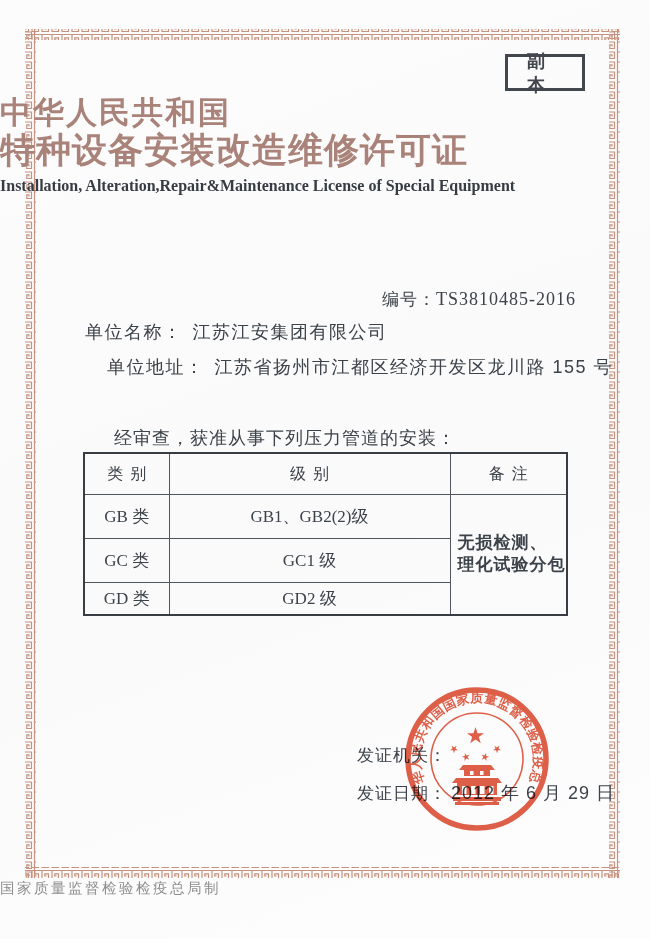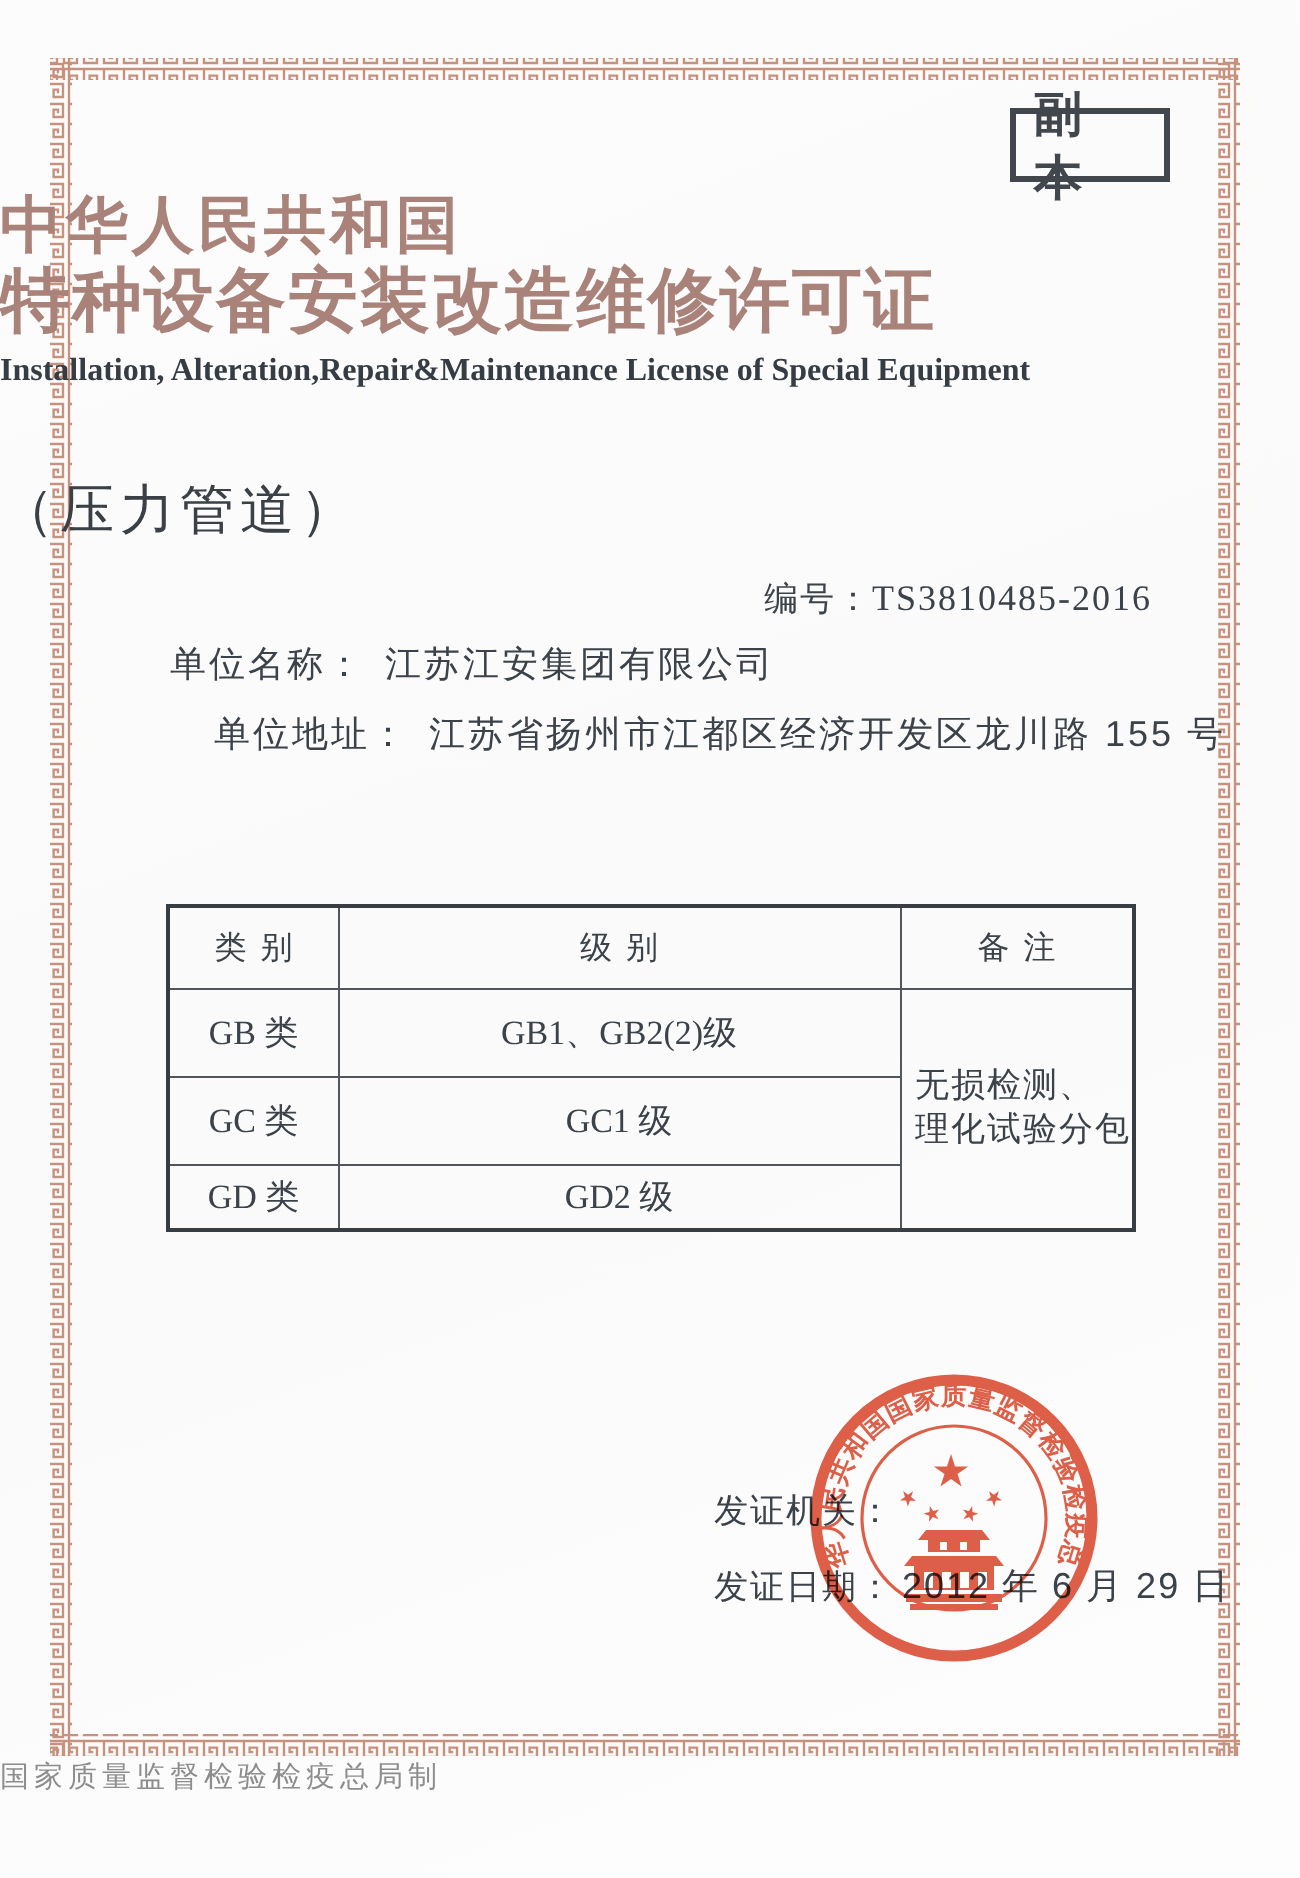--- a/index.html
+++ b/index.html
@@ -7,21 +7,21 @@
     position:relative;width:650px;height:939px;overflow:hidden;
     background:linear-gradient(160deg,#fcfcfd 0%,#fbfafa 55%,#fdfdfe 100%);
     font-family:"Liberation Sans",sans-serif;color:#3c4249;
   }
   .abs{position:absolute;}
   .ctr{left:0;width:650px;}
   .border-svg{left:0;top:0;pointer-events:none;}
   .badge{
     left:505px;top:54px;width:80px;height:37px;box-sizing:border-box;
     border:3px solid #42474d;display:flex;align-items:center;justify-content:center;
-    font-size:24px;font-weight:bold;color:#42474d;letter-spacing:9px;padding-left:9px;
+    font-size:18px;font-weight:bold;color:#42474d;letter-spacing:9px;padding-left:19px;
   }
   .title-cn1{top:92px;font-size:31px;font-weight:bold;color:#a98279;letter-spacing:2px;}
   .title-cn2{top:127px;font-size:35px;font-weight:bold;color:#a98279;letter-spacing:1px;}
   .title-en{font-family:"Liberation Serif",serif;font-weight:bold;color:#363c43;font-size:16px;}
   .title-en1{top:177px;}
   .title-en2{top:200px;}
   .subtitle{top:237px;font-size:27px;color:#3b4046;letter-spacing:3px;}
   .license-row{top:288px;right:74px;font-size:17px;letter-spacing:1px;}
   .license-no{font-family:"Liberation Serif",serif;font-size:18px;letter-spacing:1px;}
   .field-row{font-size:18px;letter-spacing:1.5px;}
@@ -29,21 +29,21 @@
   .row-addr{left:85px;top:355px;margin-left:22px;}
   .row-intro{left:114px;top:426px;font-size:18px;letter-spacing:1px;}
   .lic-table{
     left:83px;top:452px;width:483px;border-collapse:collapse;table-layout:fixed;
     border:2px solid #383d43;font-size:17px;color:#3c4249;
   }
   .lic-table th,.lic-table td{border:1px solid #51565c;text-align:center;padding:0;}
   .lic-table th{font-size:16px;font-weight:normal;letter-spacing:7px;text-indent:7px;height:40px;}
   .r1{height:44px;} .r2{height:44px;} .r3{height:32px;}
   .latin{font-family:"Liberation Serif",serif;}
-  .remark-cell{text-align:left !important;padding-left:7px !important;line-height:22px;font-size:17px;letter-spacing:1px;}
+  .remark-cell{text-align:left !important;padding-left:7px !important;line-height:22px;font-size:17px;letter-spacing:1px;font-weight:bold;}
   .foot-label{font-size:17px;letter-spacing:1px;}
   .foot-a-left{left:72px;top:744px;}
   .foot-a-right{left:357px;top:744px;}
   .foot-b-left{left:72px;top:779px;}
   .foot-b-right{left:357px;top:781px;}
   .date-val{font-size:18px;letter-spacing:1px;}
   .gap{display:inline-block;width:10px;}
   .seal{left:404px;top:686px;width:146px;height:146px;mix-blend-mode:multiply;opacity:.9;}
   .caption{top:879px;font-size:14.5px;color:#8d8d8d;letter-spacing:2.5px;}
 </style>
@@ -65,33 +65,33 @@
     <rect x="25" y="867" width="595" height="11" fill="url(#mh)"></rect>
     <rect x="25" y="29" width="11" height="849" fill="url(#mv)"></rect>
     <rect x="609" y="29" width="11" height="849" fill="url(#mv)"></rect>
   </svg>
 
   <div class="abs badge">副 本</div>
 
   <div class="abs ctr title-cn1">中华人民共和国</div>
   <div class="abs ctr title-cn2">特种设备安装改造维修许可证</div>
   <div class="abs ctr title-en title-en1">Installation, Alteration,Repair&amp;Maintenance License of Special Equipment</div>
-  <div class="abs ctr subtitle">（压力管道）</div>
 
   <div class="abs license-row">
     <span>编号：</span><span class="license-no">TS3810485-2016</span>
   </div>
 
   <div class="abs field-row row-name">
     <span>单位名称：</span><span class="gap"></span><span>江苏江安集团有限公司</span>
   </div>
   <div class="abs field-row row-addr">
     <span>单位地址：</span><span class="gap"></span><span>江苏省扬州市江都区经济开发区龙川路 155 号</span>
   </div>
 
+  <div class="abs row-intro">经审查，获准从事下列压力管道的安装：</div>
 
   <table class="abs lic-table">
     <colgroup>
         <col style="width:85px">
         <col style="width:281px">
         <col style="width:117px">
       </colgroup>
     <tbody>
         <tr>
       <th>类别</th>

